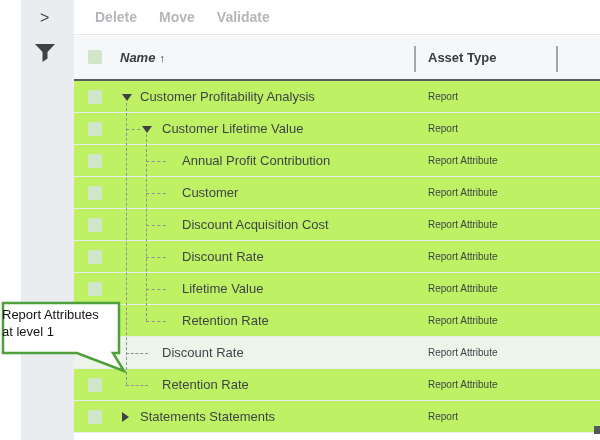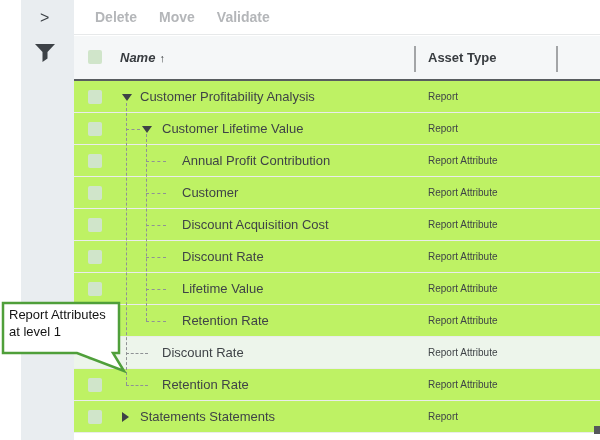--- a/index.html
+++ b/index.html
@@ -43,21 +43,21 @@
   .vguide{position:absolute;width:0;border-left:1px dashed #8f9295;}
   .v1{left:52px;top:22px;height:282px;}
   .v2{left:72px;top:53px;height:187px;}
   .cell-name{position:absolute;top:0;height:31px;display:flex;align-items:center;
              font-size:13px;color:#3f4347;white-space:nowrap;}
   .cell-type{position:absolute;left:354px;top:0;height:31px;display:flex;align-items:center;
              font-size:10px;color:#3f4347;white-space:nowrap;}
 
   
   .callout-svg{position:absolute;left:0;top:300px;width:140px;height:78px;z-index:5;pointer-events:none;}
-  .callout-text{position:absolute;left:9px;top:306px;width:104px;z-index:6;
+  .callout-text{position:absolute;left:2px;top:306px;width:104px;z-index:6;
                 font-size:13px;line-height:17px;color:#141414;}
 
   
   .nub{position:absolute;left:594px;top:426px;width:6px;height:8px;background:#55585b;}
 </style>
 </head>
 <body>
 
 <div class="canvas">
 

